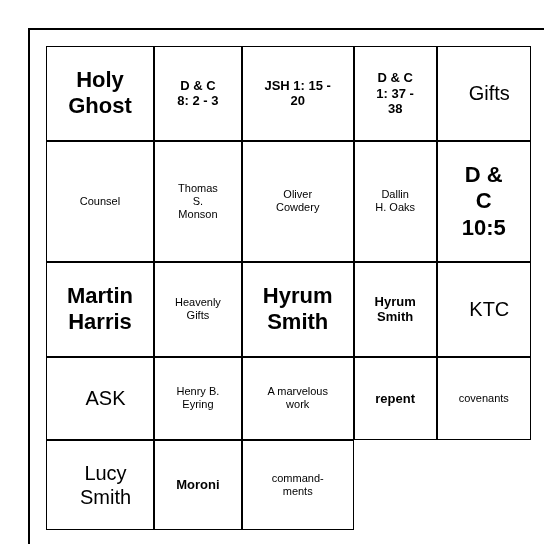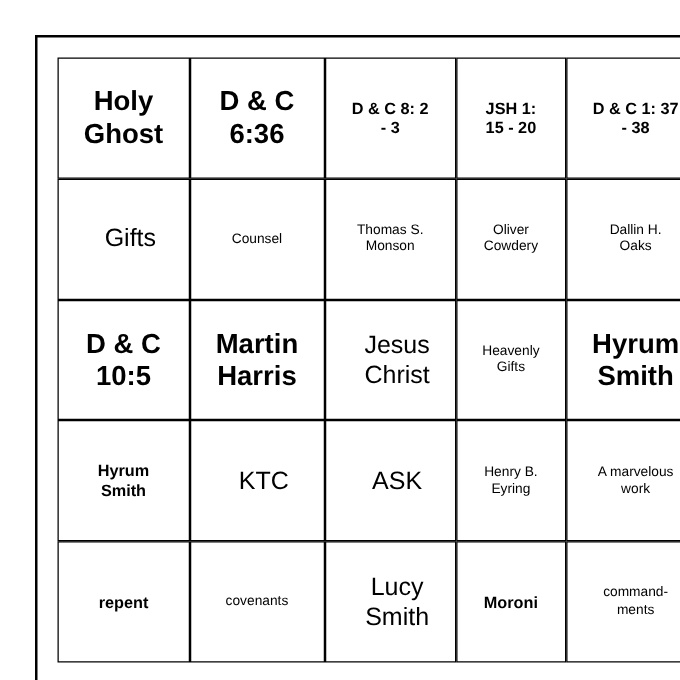--- a/index.html
+++ b/index.html
@@ -58,23 +58,20 @@
     }
   </style>
 </head>
 <body>
 
 <div class="bingo-card">
 <div class="cell">
       <span class="cell-large">Holy Ghost</span>
     </div>
     <div class="cell">
-      <span class="cell-large">D &amp; C 6:36</span>
-    </div>
-    <div class="cell">
       <span class="cell-medium">D &amp; C 8: 2 - 3</span>
     </div>
     <div class="cell">
       <span class="cell-medium">JSH 1: 15 - 20</span>
     </div>
     <div class="cell">
       <span class="cell-medium">D &amp; C 1: 37 - 38</span>
     </div>
     <div class="cell">
       <span class="cell-xlarge">Gifts</span>
@@ -89,23 +86,20 @@
       <span class="cell-small">Oliver Cowdery</span>
     </div>
     <div class="cell">
       <span class="cell-small">Dallin H. Oaks</span>
     </div>
     <div class="cell">
       <span class="cell-large">D &amp; C 10:5</span>
     </div>
     <div class="cell">
       <span class="cell-large">Martin Harris</span>
-    </div>
-    <div class="cell">
-      <span class="cell-xlarge">Jesus Christ</span>
     </div>
     <div class="cell">
       <span class="cell-small">Heavenly Gifts</span>
     </div>
     <div class="cell">
       <span class="cell-large">Hyrum Smith</span>
     </div>
     <div class="cell">
       <span class="cell-medium">Hyrum Smith</span>
     </div>

